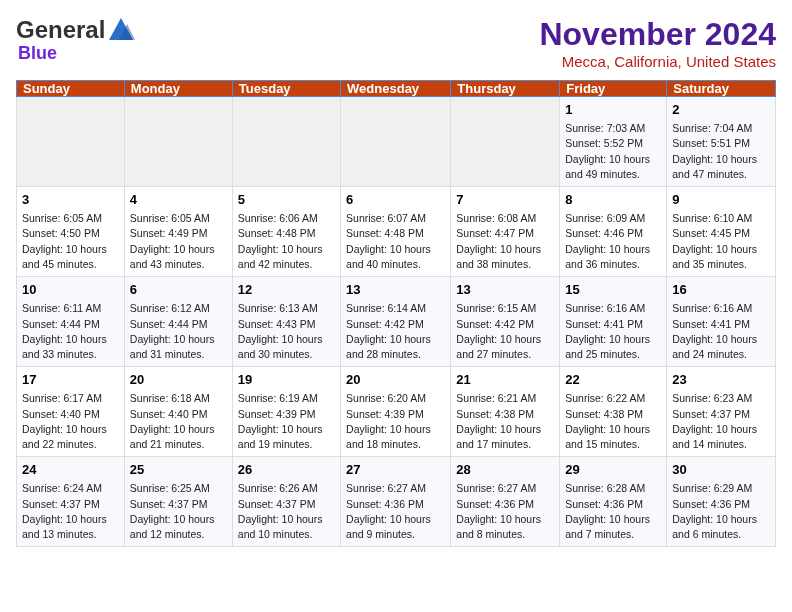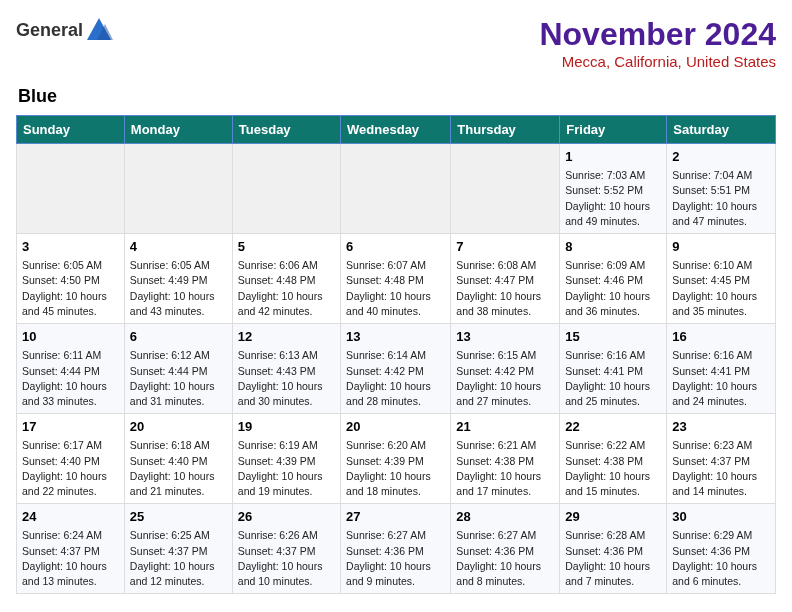--- a/index.html
+++ b/index.html
@@ -14,29 +14,28 @@
       display: flex;
       justify-content: space-between;
       align-items: flex-start;
       margin-bottom: 10px;
     }
     .logo {
       display: flex;
       align-items: center;
     }
     .logo-text-general {
-      font-size: 18px;
+      font-size: 24px;
       font-weight: bold;
       color: #333;
     }
     .logo-text-blue {
       font-size: 18px;
       font-weight: bold;
-      color: #000000;
-      margin-top: 43px;
+      color: #6d28d9;
     }
     .logo-icon {
       width: 28px;
       height: 28px;
       margin-left: 2px;
     }
     .title-block {
       text-align: right;
     }
     .month-title {
@@ -47,24 +46,24 @@
     .location-subtitle {
       font-size: 15px;
       color: #b91c1c;
     }
     .calendar {
       width: 100%;
       border-collapse: collapse;
       border: 1px solid #ccc;
     }
     .calendar th {
-      background-color: #0f766e;
+      background-color: #c2410c;
       color: #fff;
       text-align: left;
-      padding: 6px 6px;
+      padding: 0 6px;
       font-size: 13px;
       border: 1px solid #5588d0;
     }
     .calendar td {
       vertical-align: top;
       padding: 4px 5px;
       border: 1px solid #ddd;
       width: 113px;
       min-height: 80px;
       font-size: 11px;

